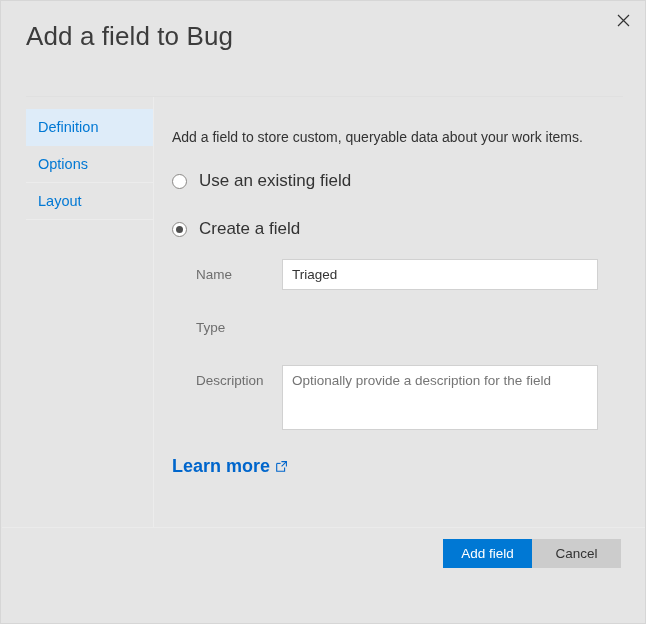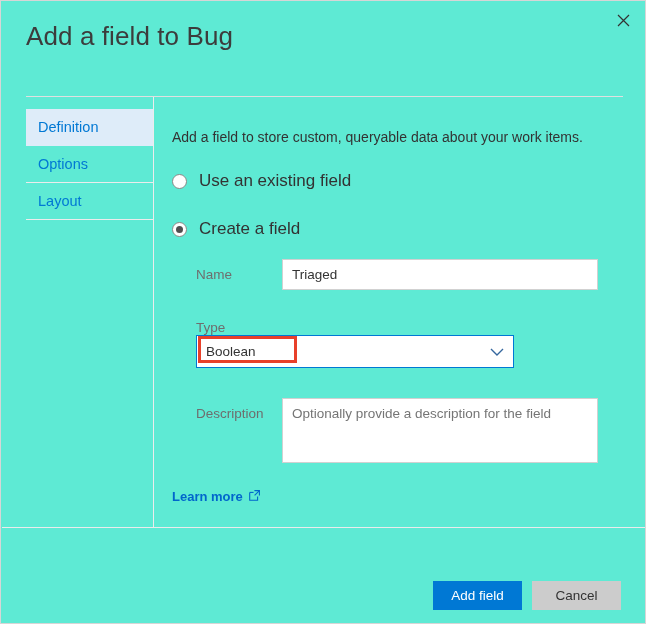--- a/index.html
+++ b/index.html
@@ -10,21 +10,21 @@
   body {
     font-family: "Liberation Sans", sans-serif;
     -webkit-font-smoothing: antialiased;
   }
 
   #dialog {
     position: relative;
     width: 646px;
     height: 624px;
     box-sizing: border-box;
-    background: #5eead4;
+    background: #e5e5e5;
     border: 1px solid #d6d6d6;
     overflow: hidden;
   }
 
   
   #close-button {
     position: absolute;
     top: 4px;
     right: 6px;
     width: 32px;
@@ -234,42 +234,42 @@
     resize: none;
     outline: none;
     line-height: 18px;
   }
 
   #learn-more {
     margin-top: 26px;
     display: inline-flex;
     align-items: center;
     gap: 6px;
-    font-size: 13px;
+    font-size: 18px;
     font-weight: bold;
     color: #0066cc;
     cursor: pointer;
     text-decoration: none;
   }
 
   
   #footer-divider {
     position: absolute;
     left: 1px;
     top: 526px;
     width: 644px;
     height: 1px;
     background: #ebebeb;
   }
   #footer-buttons {
     position: absolute;
     right: 24px;
-    top: 580px;
-    display: flex;
-    gap: 10px;
+    top: 538px;
+    display: flex;
+    gap: 0;
   }
   .btn {
     height: 29px;
     min-width: 89px;
     padding: 0 14px;
     box-sizing: border-box;
     font-family: "Liberation Sans", sans-serif;
     font-size: 13.5px;
     border: none;
     cursor: pointer;
@@ -327,31 +327,20 @@
 
     
     <div class="form-row">
       <div class="form-label">Name</div>
       <input class="text-input" type="text" value="Triaged" style="">
     </div>
 
     
     <div class="form-row" style="margin-top:22px;flex-direction:column;">
       <div class="form-label">Type</div>
-      <div class="dropdown-wrap">
-        <div class="dropdown">
-          <span>Boolean</span>
-        </div>
-        <span id="dropdown-chevron">
-          <svg width="14" height="9" viewBox="0 0 14 9">
-            <path d="M1,1 L7,7 L13,1" stroke="#35679e" stroke-width="1.4" fill="none"></path>
-          </svg>
-        </span>
-        <div id="type-highlight"></div>
-      </div>
     </div>
 
     
     <div class="form-row" style="margin-top:30px;">
       <div class="form-label">Description</div>
       <textarea class="textarea-input" placeholder="Optionally provide a description for the field" style=""></textarea>
     </div>
 
     
     <a id="learn-more">

